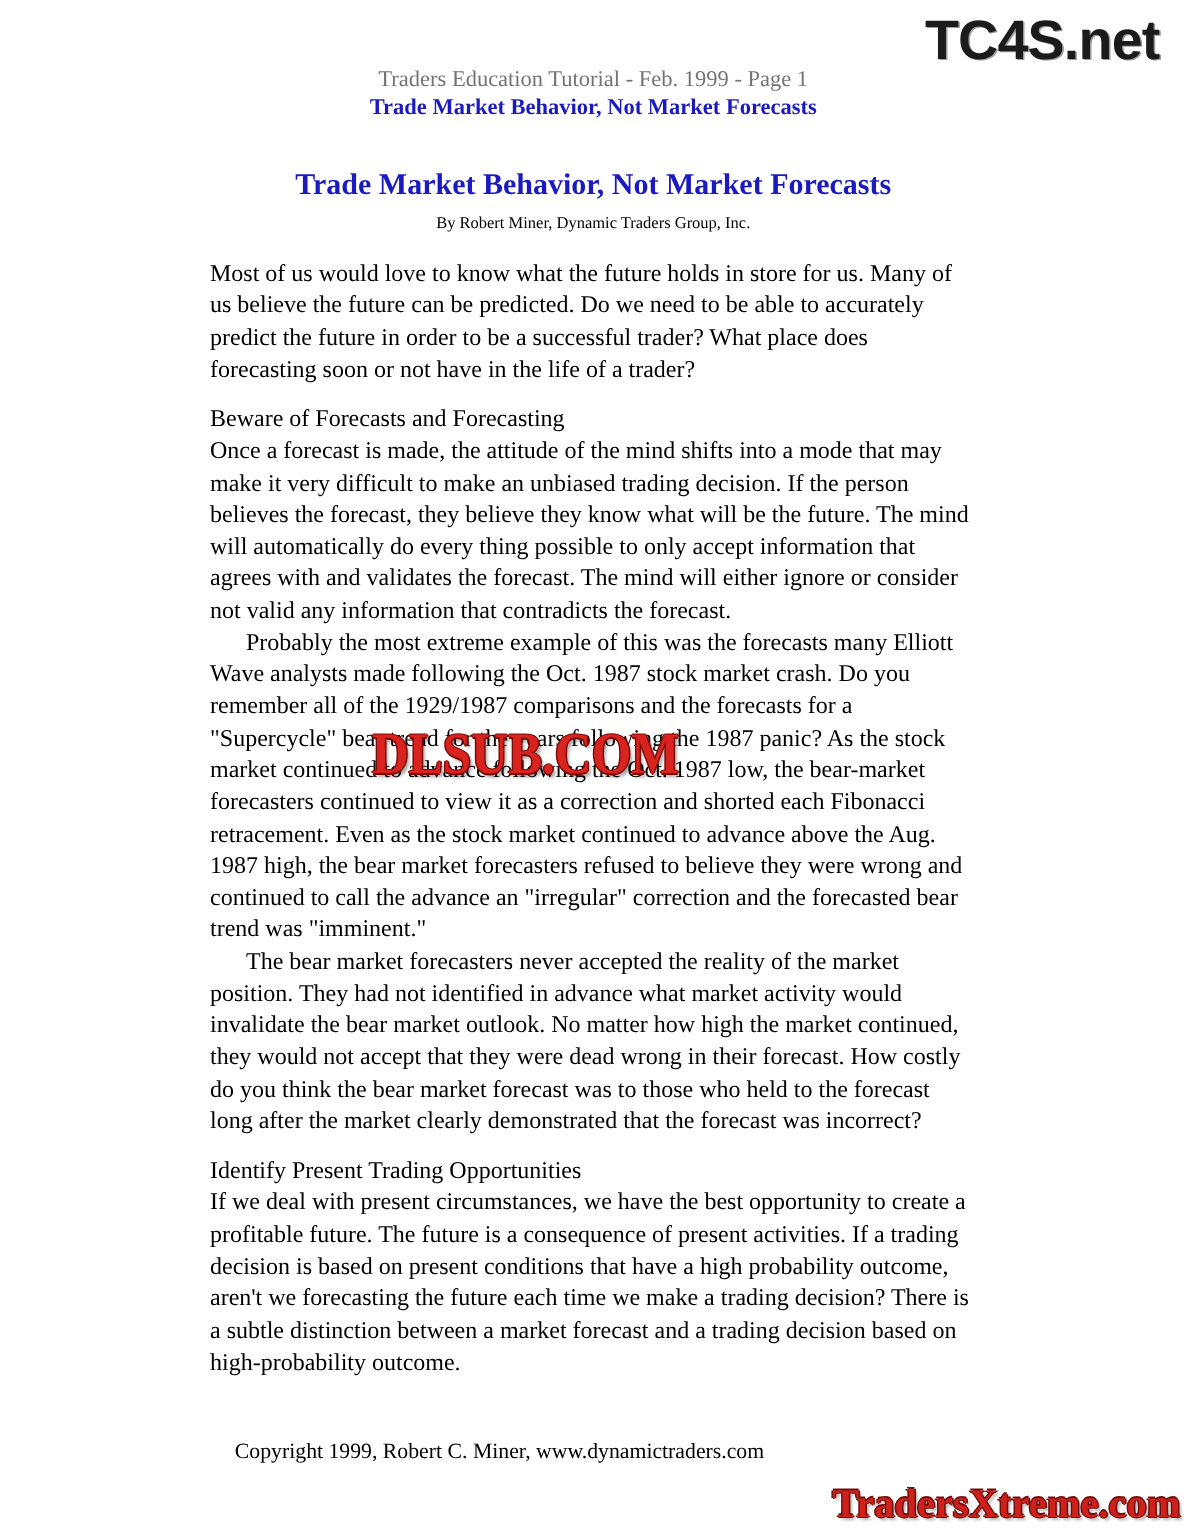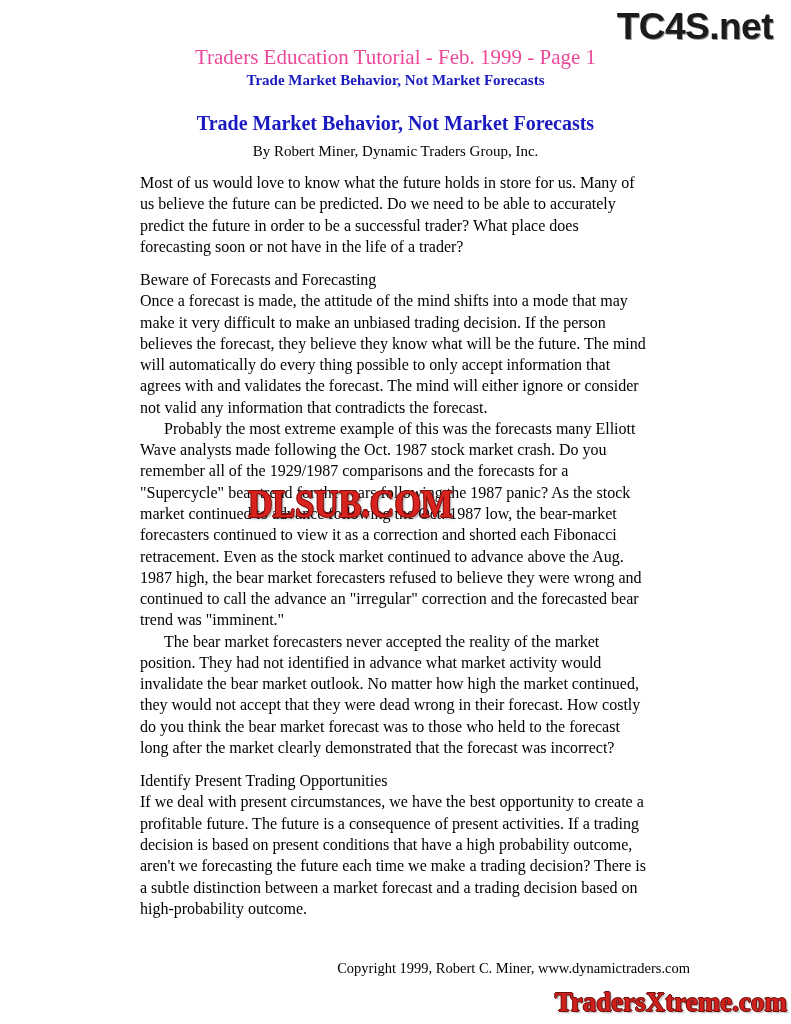--- a/index.html
+++ b/index.html
@@ -36,22 +36,22 @@
   }
   
   .doc-header {
     position: absolute;
     left: 0;
     top: 45px;
     width: 791px;
     text-align: center;
   }
   .doc-header .line1 {
-    font-size: 21px;
-    color: #ec4899;
+    font-size: 15px;
+    color: #737373;
   }
   .doc-header .line2 {
     font-size: 15px;
     font-weight: bold;
     color: #1a1ac0;
     margin-top: 2px;
   }
   
   .title-block {
     position: absolute;
@@ -59,21 +59,21 @@
     top: 112px;
     width: 791px;
     text-align: center;
   }
   .doc-title {
     font-size: 20px;
     font-weight: bold;
     color: #1a1ac0;
   }
   .doc-byline {
-    font-size: 15px;
+    font-size: 11px;
     color: #000000;
     margin-top: 8px;
   }
   
   .body-col {
     position: absolute;
     left: 140px;
     top: 172px;
     width: 512px;
     font-size: 16px;
@@ -124,24 +124,23 @@
       2px 2px 2px rgba(0,0,0,0.35);
     transform: scaleY(1.15);
     pointer-events: none;
   }
   
   .footer {
     position: absolute;
     left: 0;
     top: 960px;
     width: 666px;
-    text-align: right;
+    text-align: center;
     font-size: 14.5px;
     color: #000000;
-    padding-left: 24px;
   }
   .tx-logo {
     position: absolute;
     right: 4px;
     bottom: 6px;
     font-family: "Liberation Serif", serif;
     font-weight: bold;
     font-size: 27px;
     color: #d0201c;
     text-shadow:

